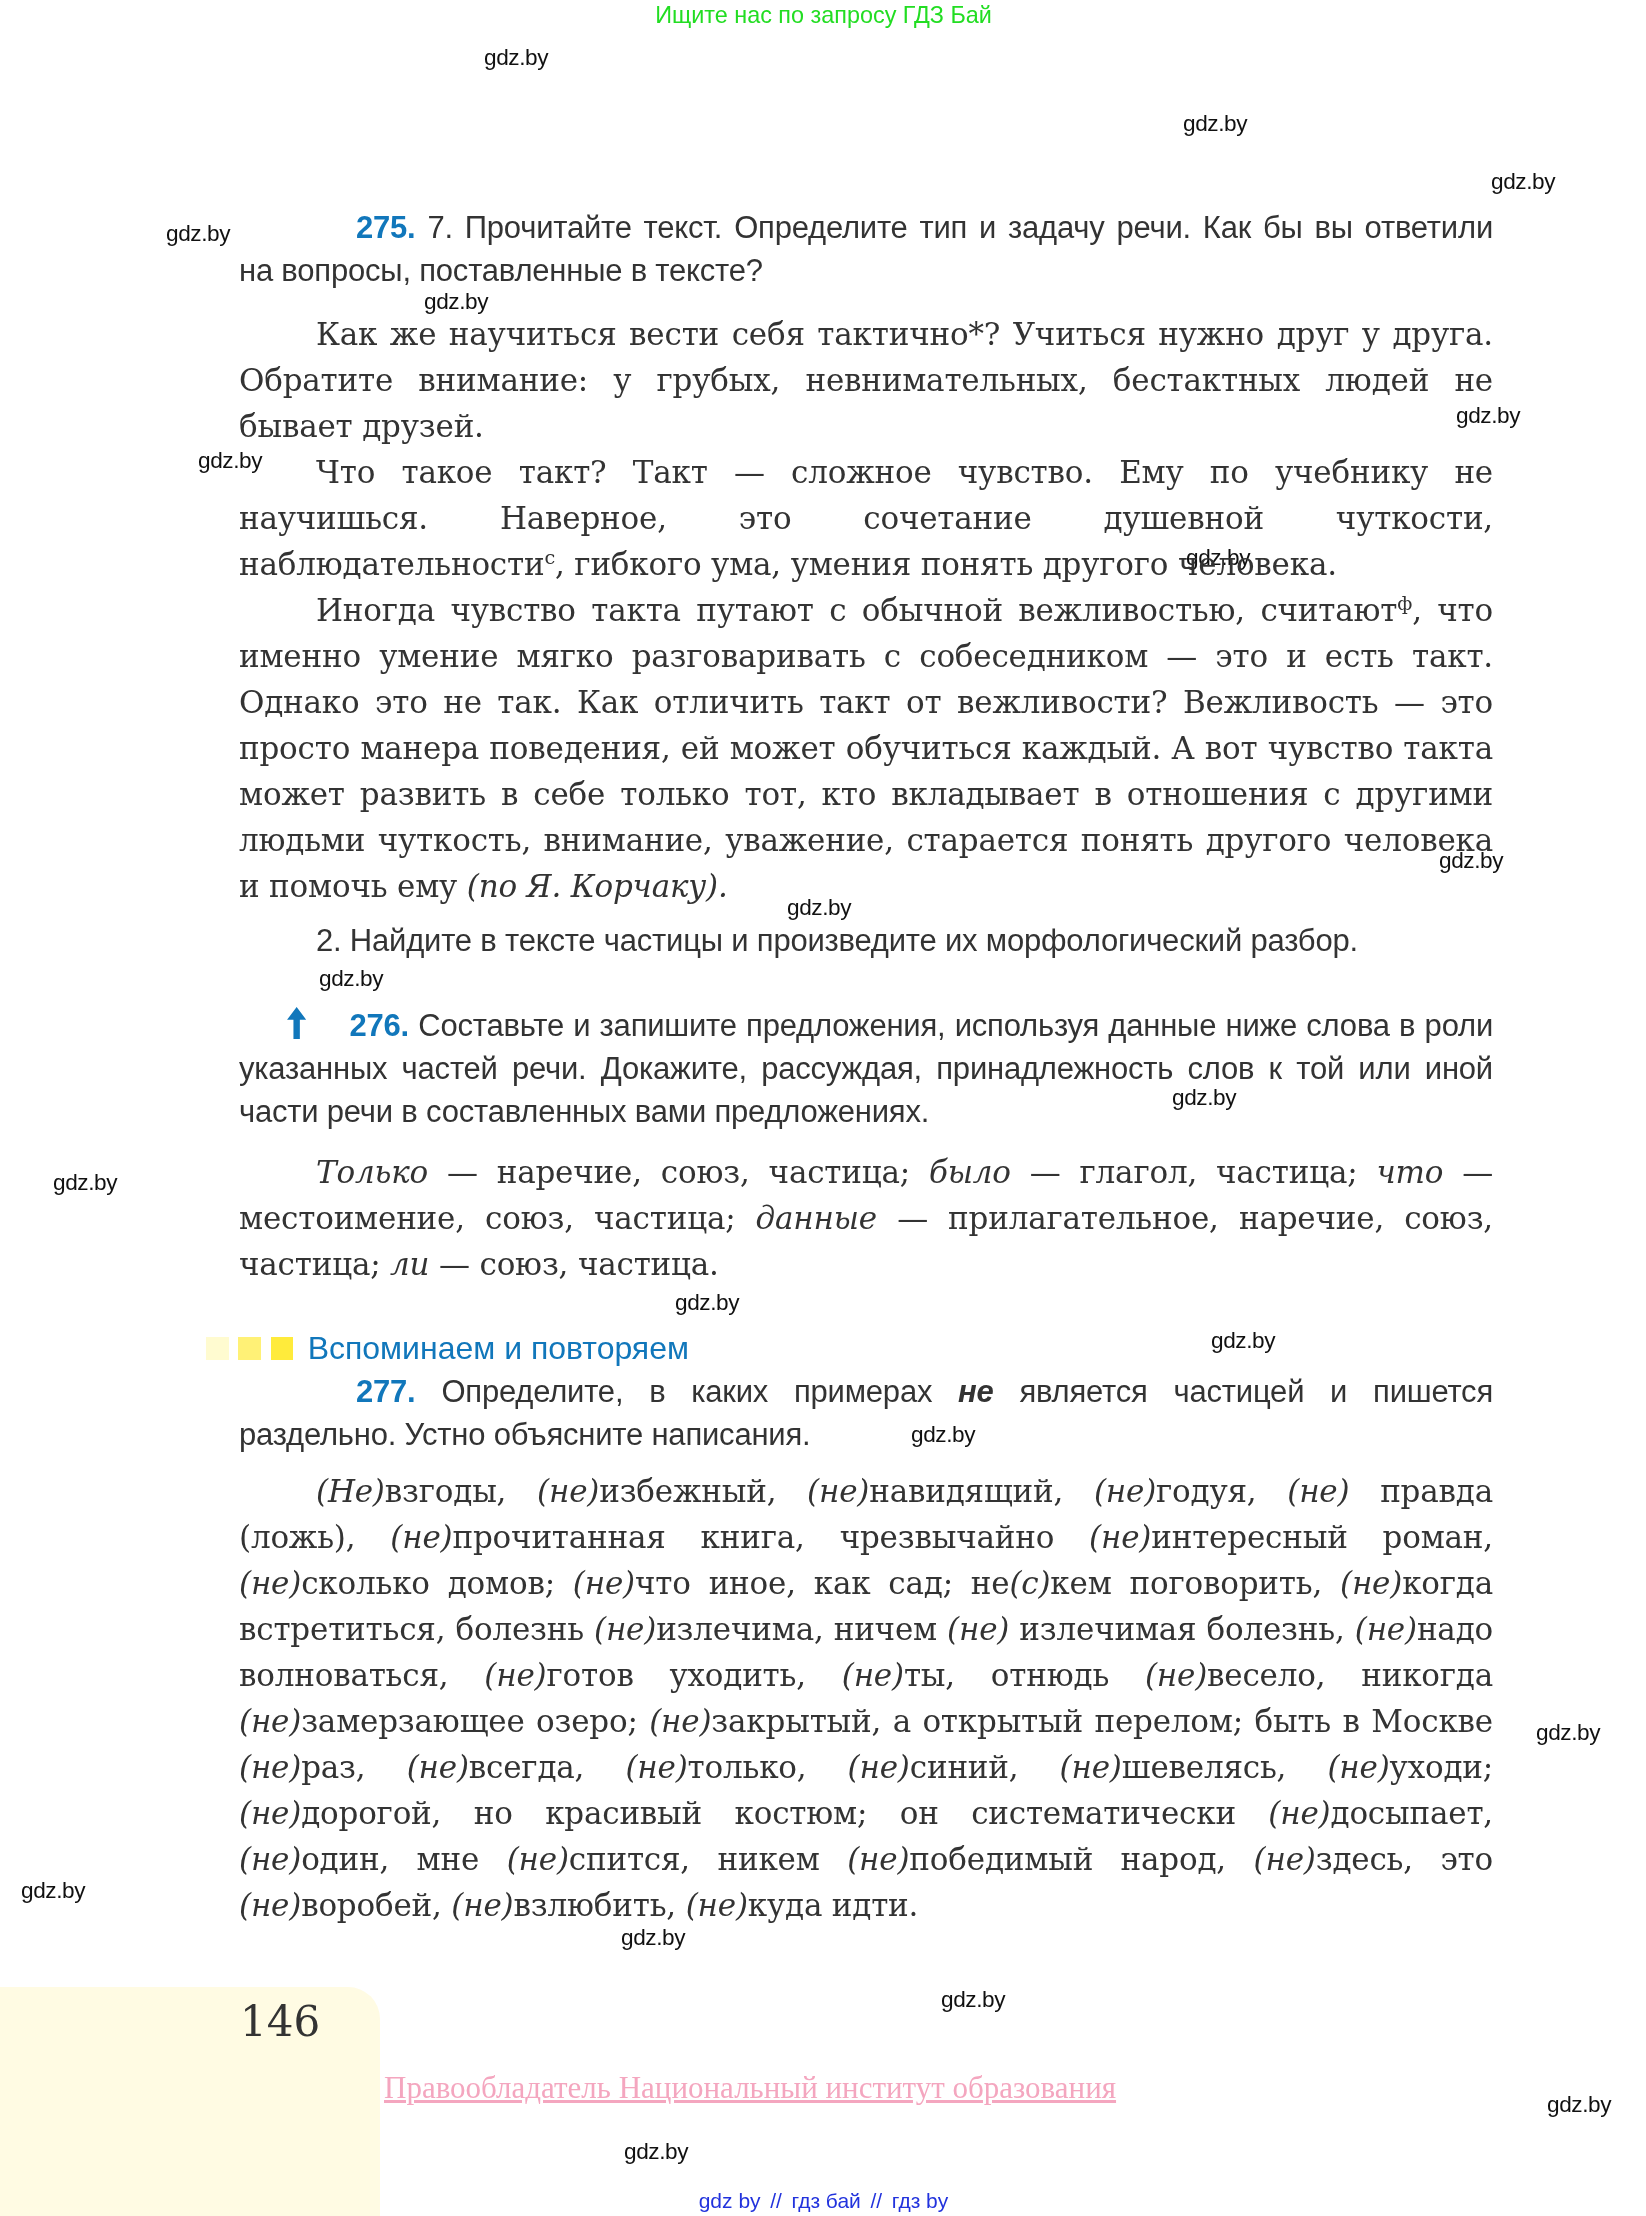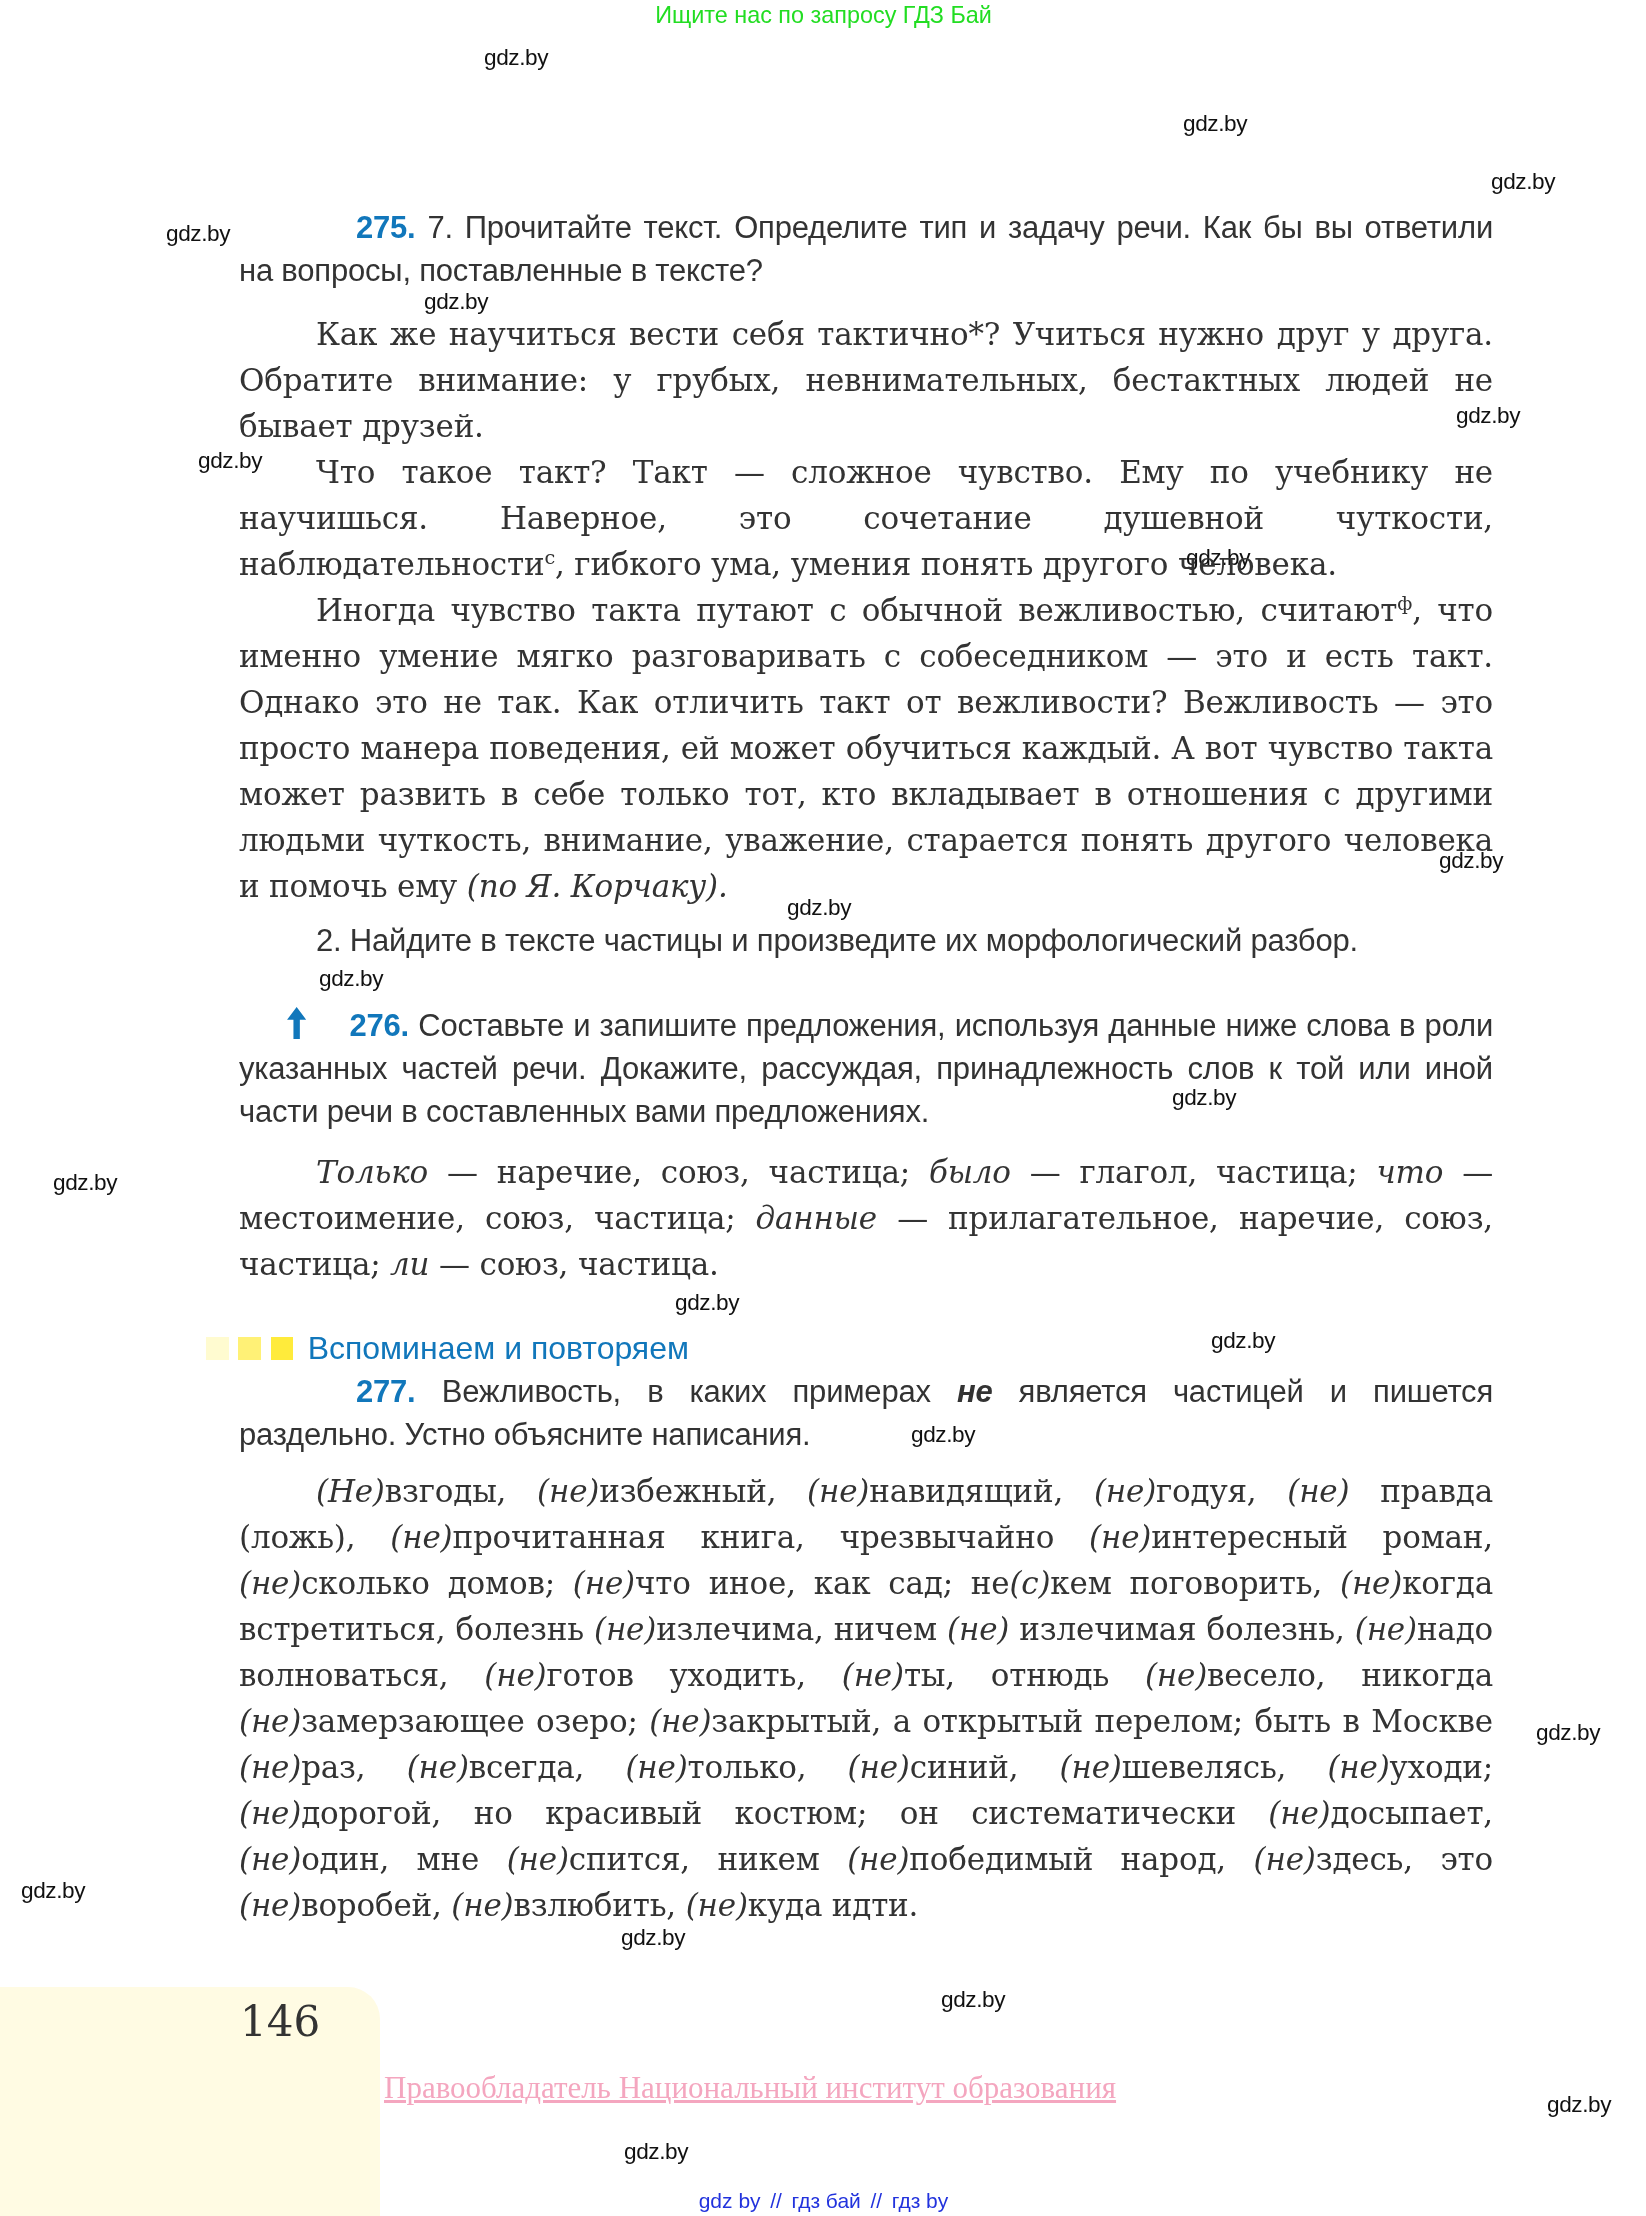--- a/index.html
+++ b/index.html
@@ -99,21 +99,21 @@
 
 <div class="section-head">
   <div class="sq" style="background:#fffbd0"></div>
   <div class="sq" style="background:#fff176"></div>
   <div class="sq" style="background:#ffeb3b"></div>
   <span class="section-title">Вспоминаем и повторяем</span>
 </div>
 
 <div class="task" style="top:1370px;text-indent:77px">
   <span class="num">277.</span>
-  <span>Вежливость, в каких примерах </span><b class="it">не</b><span> является частицей и пишется раздельно. Устно объясните написания.</span>
+  <span>Определите, в каких примерах </span><b class="it">не</b><span> является частицей и пишется раздельно. Устно объясните написания.</span>
 </div>
 
 <div class="body-text" style="top:1468px">
   <p id="ex277"><span class="it">(Не)</span><span>взгоды, </span><span class="it">(не)</span><span>избежный, </span><span class="it">(не)</span><span>навидящий, </span><span class="it">(не)</span><span>годуя, </span><span class="it">(не)</span><span> правда (ложь), </span><span class="it">(не)</span><span>прочитанная книга, чрезвычайно </span><span class="it">(не)</span><span>интересный роман, </span><span class="it">(не)</span><span>сколько домов; </span><span class="it">(не)</span><span>что иное, как сад; не</span><span class="it">(с)</span><span>кем поговорить, </span><span class="it">(не)</span><span>когда встретиться, болезнь </span><span class="it">(не)</span><span>излечима, ничем </span><span class="it">(не)</span><span> излечимая болезнь, </span><span class="it">(не)</span><span>надо волноваться, </span><span class="it">(не)</span><span>готов уходить, </span><span class="it">(не)</span><span>ты, отнюдь </span><span class="it">(не)</span><span>весело, никогда </span><span class="it">(не)</span><span>замерзающее озеро; </span><span class="it">(не)</span><span>закрытый, а открытый перелом; быть в Москве </span><span class="it">(не)</span><span>раз, </span><span class="it">(не)</span><span>всегда, </span><span class="it">(не)</span><span>только, </span><span class="it">(не)</span><span>синий, </span><span class="it">(не)</span><span>шевелясь, </span><span class="it">(не)</span><span>уходи; </span><span class="it">(не)</span><span>дорогой, но красивый костюм; он систематически </span><span class="it">(не)</span><span>досыпает, </span><span class="it">(не)</span><span>один, мне </span><span class="it">(не)</span><span>спится, никем </span><span class="it">(не)</span><span>победимый народ, </span><span class="it">(не)</span><span>здесь, это </span><span class="it">(не)</span><span>воробей, </span><span class="it">(не)</span><span>взлюбить, </span><span class="it">(не)</span><span>куда идти.</span></p>
 </div>
 
 <div class="page-tab"></div>
 <div class="page-num">146</div>
 <div class="copyright">Правообладатель Национальный институт образования</div>
 

